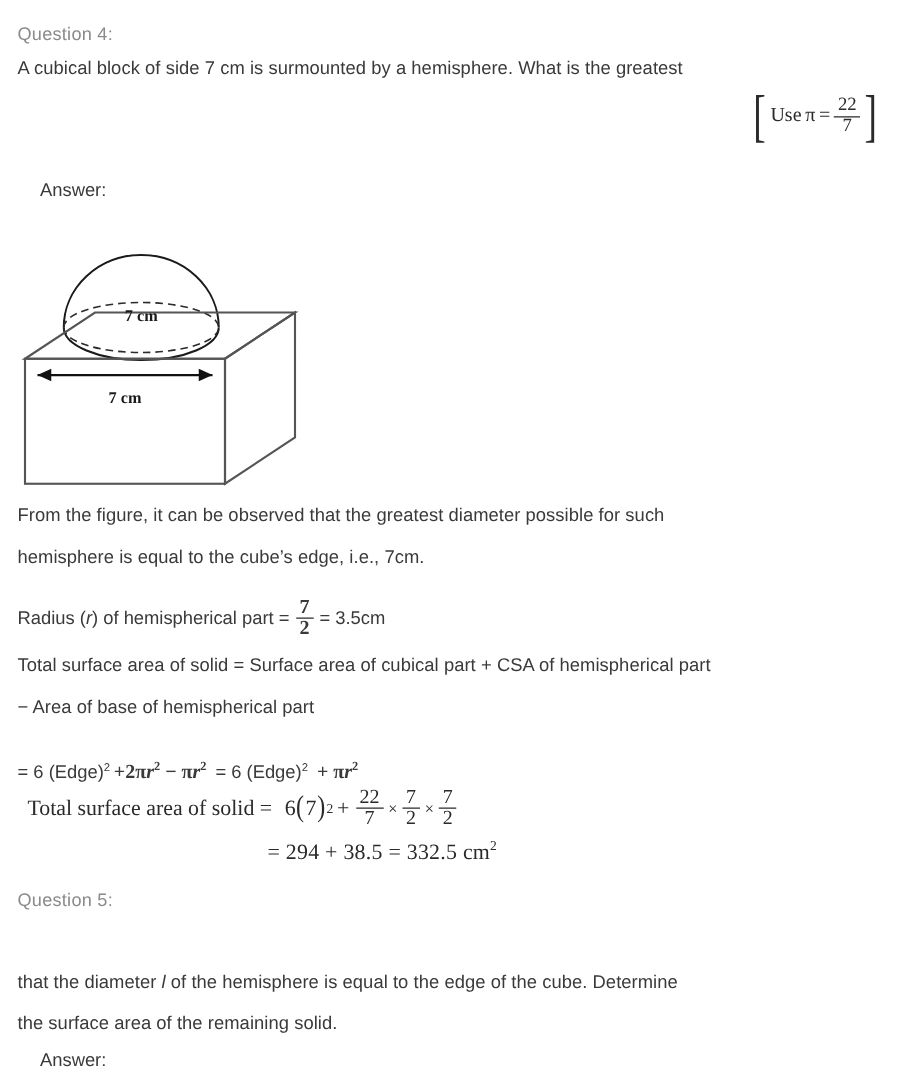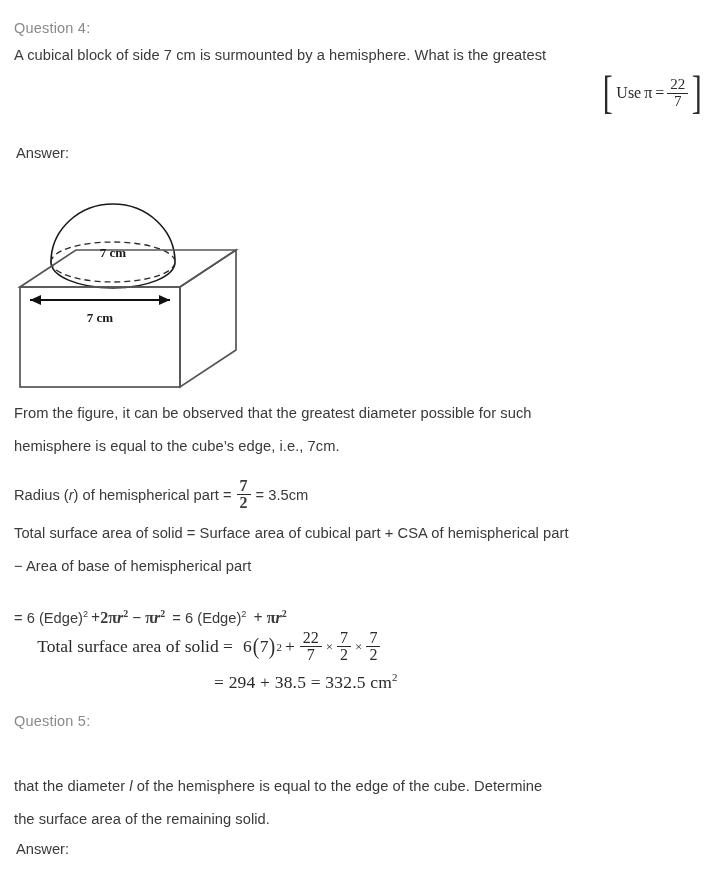--- a/index.html
+++ b/index.html
@@ -32,21 +32,21 @@
   .body-line {
     position: absolute;
     left: 14px;
     font-size: 14.7px;
     color: #3a3a3a;
     letter-spacing: 0.05px;
     white-space: nowrap;
   }
   .answer-label {
     position: absolute;
-    left: 16px;
+    left: 32px;
     font-size: 14.7px;
     color: #3a3a3a;
   }
   .ital {
     font-style: italic;
   }
   .frac {
     display: inline-block;
     vertical-align: middle;
     text-align: center;
@@ -132,21 +132,20 @@
     left: 22px;
     top: 630px;
     font-family: "Liberation Serif", "DejaVu Serif", serif;
     font-size: 17.5px;
     color: #2a2a2a;
   }
   .result-row1 {
     display: flex;
     align-items: center;
     white-space: nowrap;
-    justify-content: center;
   }
   .result-row1 .lbl { margin-right: 10px; }
   .result-row1 .big-paren {
     font-size: 24px;
     display: inline-block;
     transform: scaleX(0.8);
     vertical-align: -2px;
   }
   .result-row1 .frac { font-size: 16px; margin: 0 2px; }
   .result-row1 .times { margin: 0 2px; font-size: 13px; }

